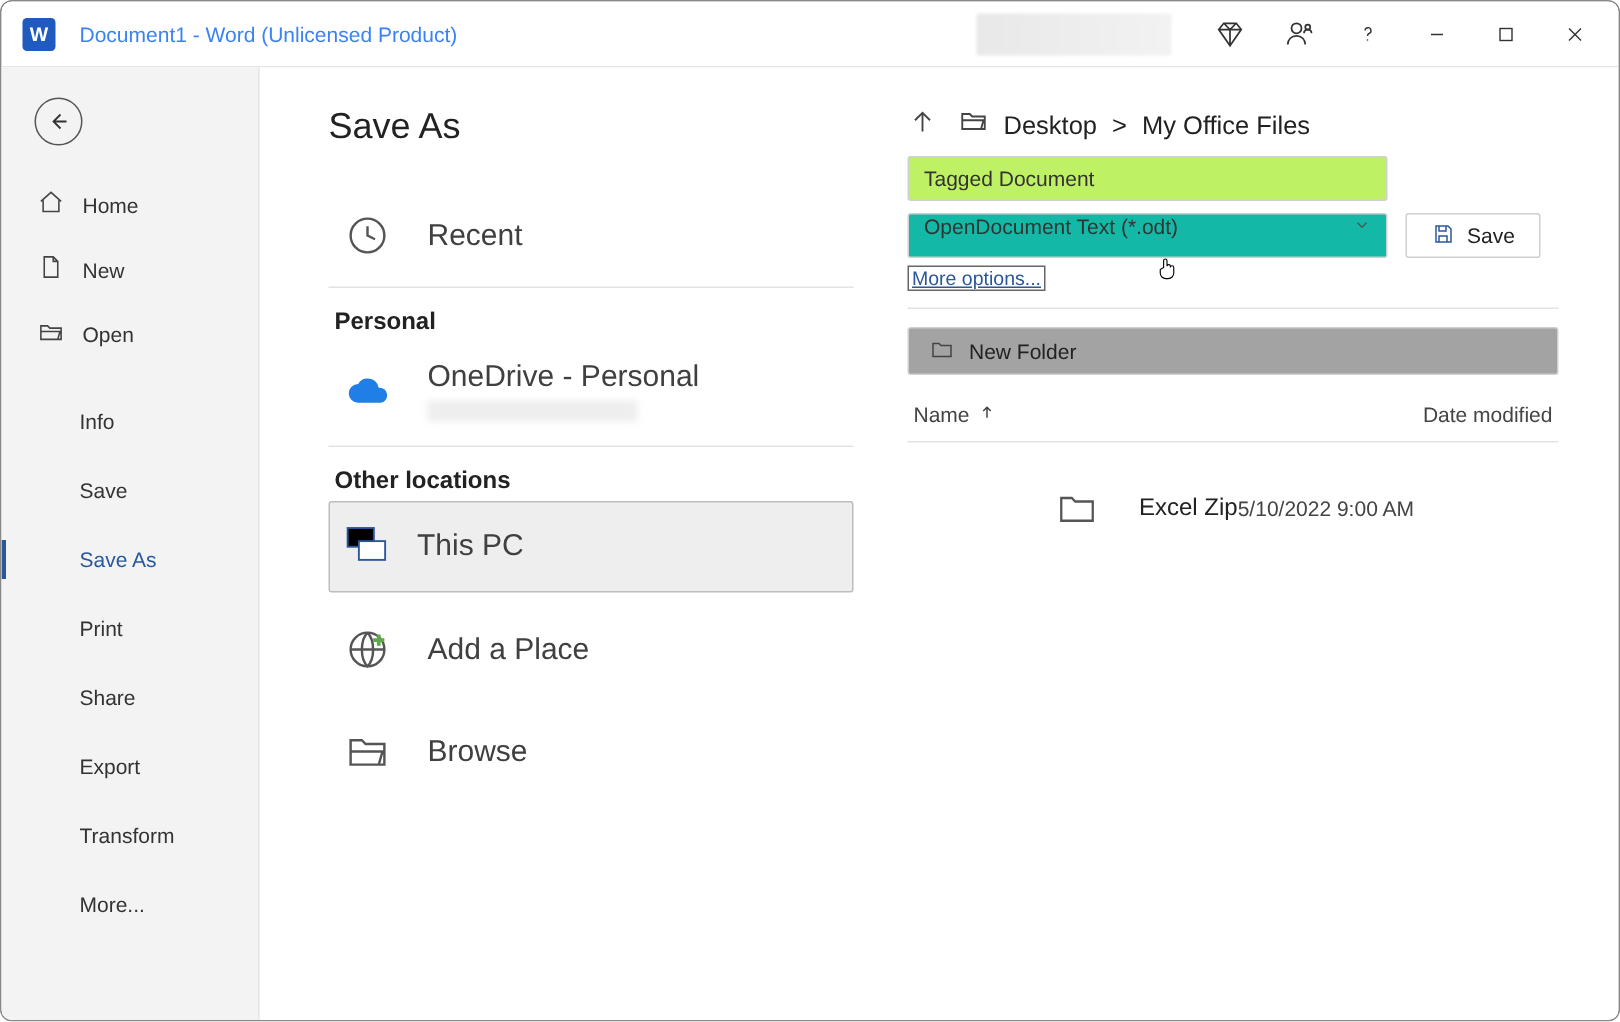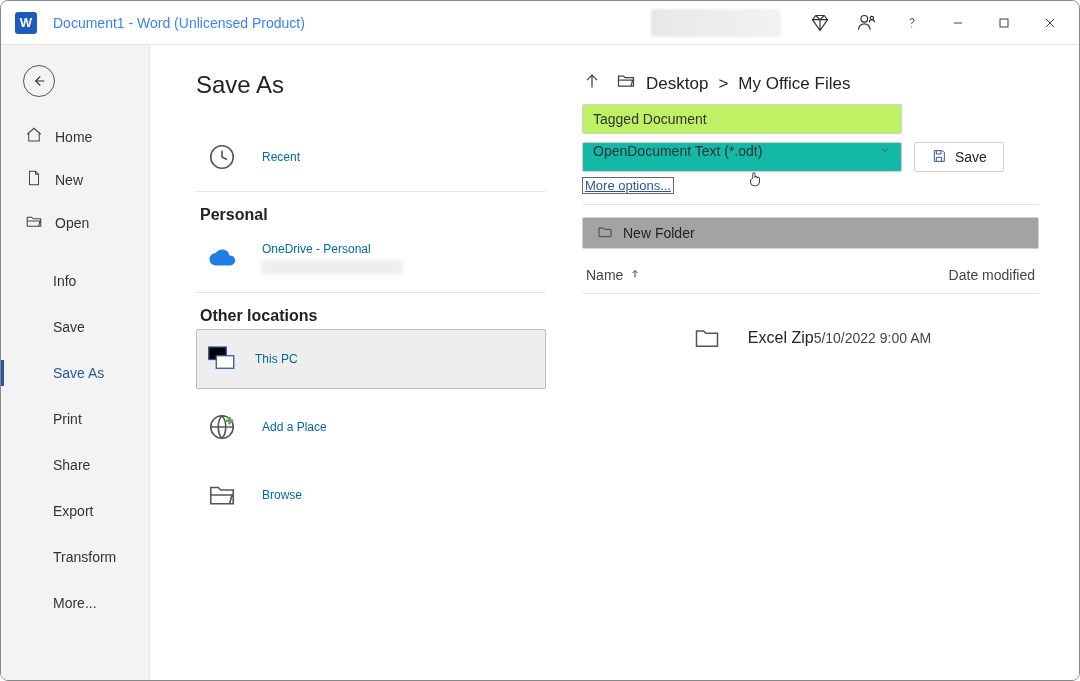--- a/index.html
+++ b/index.html
@@ -23,21 +23,21 @@
   .title-btn {
     width: 46px; height: 44px; display: flex; align-items: center; justify-content: center;
     color: #333; background: transparent; border: none; cursor: pointer;
   }
   .title-btn svg { width: 16px; height: 16px; stroke: #333; fill: none; stroke-width: 1.4; }
   .title-btn.icon svg { width: 20px; height: 20px; }
   .body {
     flex: 1; display: flex; min-height: 0; background: #fff;
   }
   .sidebar {
-    width: 149px; background: #f3f3f3; border-right: 1px solid #e6e6e6;
+    width: 172px; background: #f3f3f3; border-right: 1px solid #e6e6e6;
     padding-top: 16px; display: flex; flex-direction: column;
   }
   .back-btn {
     width: 32px; height: 32px; border: 1.5px solid #555; border-radius: 50%;
     margin: 4px 0 18px 22px; display: flex; align-items: center; justify-content: center;
     cursor: pointer;
   }
   .back-btn svg { width: 16px; height: 16px; stroke: #333; stroke-width: 1.8; fill: none; }
   .nav-item {
     display: flex; align-items: center; gap: 12px; padding: 11px 0 11px 24px;
@@ -54,21 +54,21 @@
   }
   .col-left { width: 350px; }
   .page-title { font-size: 24px; font-weight: 400; color: #222; margin: 0 0 24px 0; }
   .loc-row {
     display: flex; align-items: center; gap: 22px; padding: 16px 0 16px 8px;
     border-bottom: 1px solid #e3e3e3; cursor: pointer;
   }
   .loc-row.nobd { border-bottom: none; }
   .loc-row .loc-icon { width: 36px; height: 36px; display:flex; align-items:center; justify-content:center; }
   .loc-row .loc-icon svg { stroke:#555; fill:none; stroke-width:1.3; }
-  .loc-label { font-size: 12px; color: #0369a1; }
+  .loc-label { font-size: 20px; color: #404040; }
   .section-head { font-size: 16px; font-weight: 600; color: #222; margin: 14px 0 0 4px; }
   .onedrive-row .sub { font-size: 13px; color: #aaa; filter: blur(2px); background:#eee; width:140px; height:14px; margin-top:4px; }
   .loc-selected {
     display: flex; align-items: center; gap: 20px; padding: 12px 0 12px 8px;
     background:#eeeeee; border:1px solid #bdbdbd; border-radius:2px; margin-top:4px; margin-bottom:4px;
   }
   .loc-selected .loc-icon svg { stroke:#2b579a; }
   .col-right { flex: 1; display: flex; flex-direction: column; }
   .path-row { display: flex; align-items: center; gap: 14px; font-size: 17px; color: #222; margin-bottom: 8px; }
   .path-row svg { width: 20px; height: 20px; stroke: #444; fill: none; stroke-width: 1.5; }

